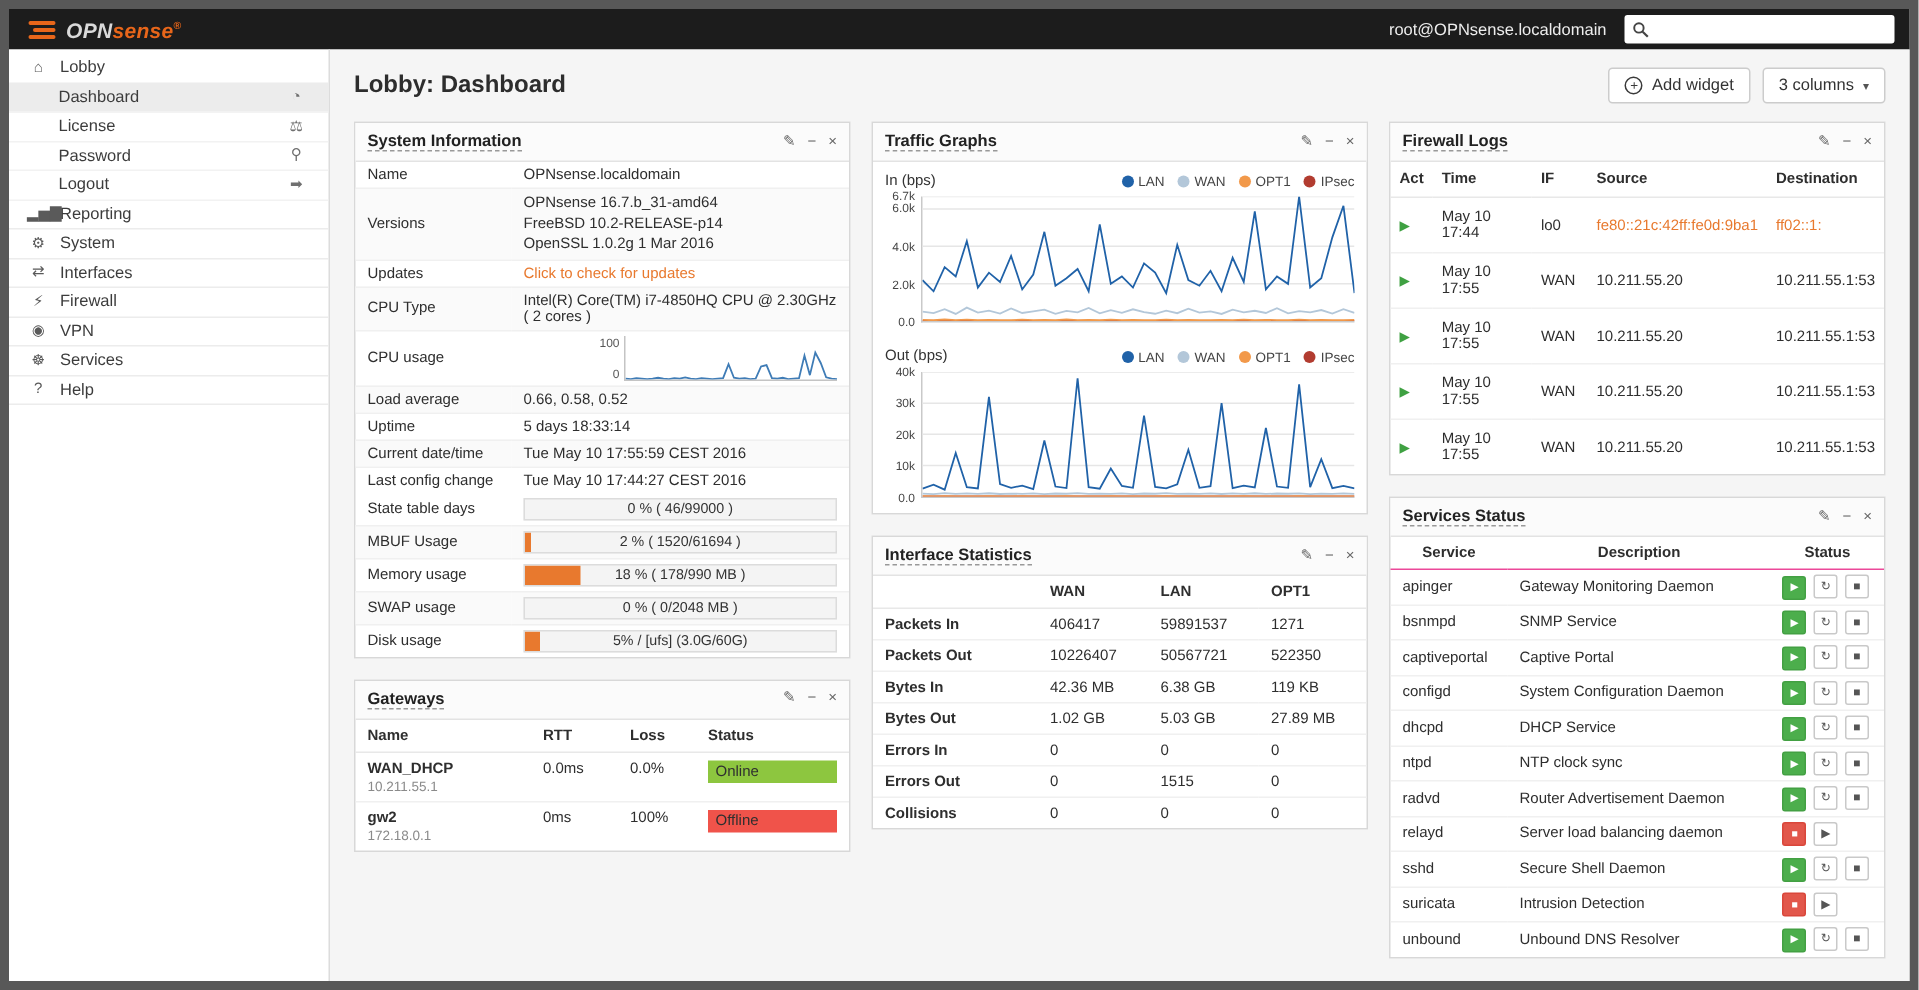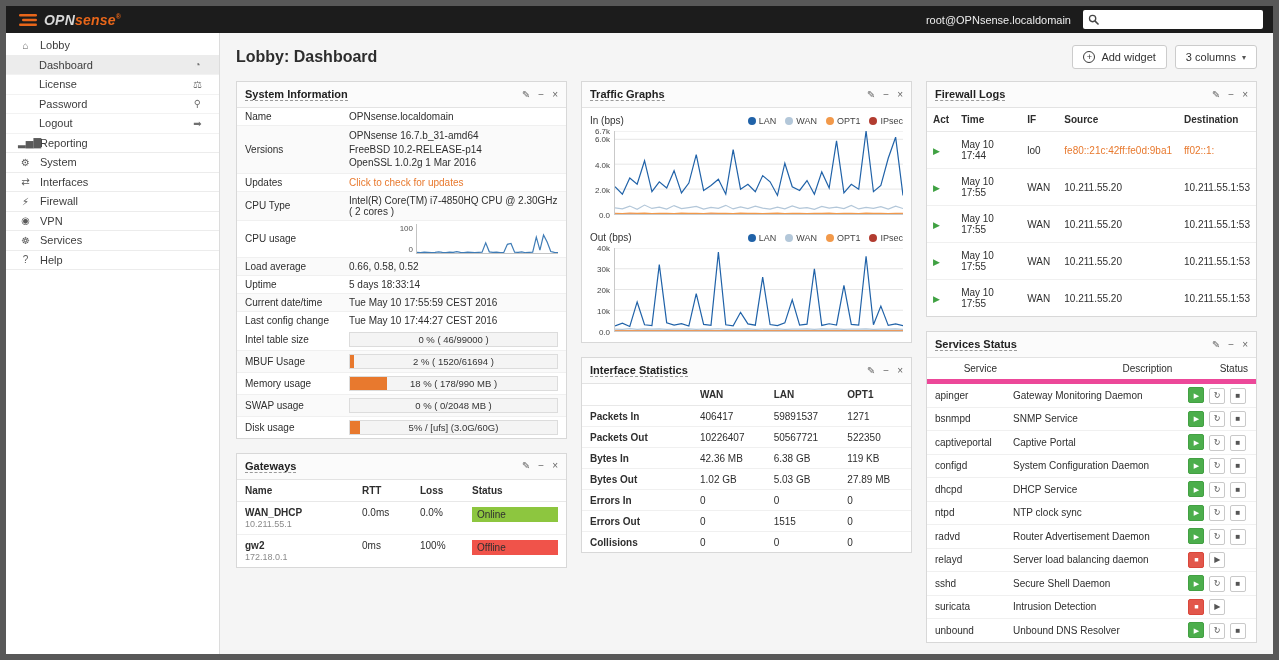--- a/index.html
+++ b/index.html
@@ -96,21 +96,21 @@
   .is td { padding:4.5px 8px; border-top:1px solid #f0f0f0; }
   .is td.lbl { font-weight:bold; width:110px;margin-left:48px; }
 
   
   .fw th { text-align:left; padding:6px 6px; border-bottom:1px solid #e8e8e8; font-weight:bold; }
   .fw td { padding:7px 6px; border-top:1px solid #f0f0f0; }
   .fw-act { color:#3fa142; font-size:9px; cursor:pointer; }
   .fw tr[data-variant="v6"] .fw-src, .fw tr[data-variant="v6"] .fw-dst { color:#e8792e; }
 
   
-  .sv th { text-align:right; padding:5px 8px; border-bottom:5px solid #ec4899; font-weight:normal; }
+  .sv th { text-align:center; padding:5px 8px; border-bottom:1px solid #ec4899; font-weight:bold; }
   .sv td { padding:3px 8px; border-top:1px solid #f0f0f0; }
   .sv td.st { width:72px; white-space:nowrap; }
   .sq { width:16px; height:16px; border-radius:2px; display:inline-flex; align-items:center; justify-content:center; padding:0; margin-right:2px; cursor:pointer; font-family:inherit; }
   .sq span { font-size:7px; line-height:1; }
   .sq.green { background:#4cae4c; border:1px solid #43a043; color:#fff; }
   .sq.red { background:#e2574b; border:1px solid #d9473b; color:#fff; }
   .sq.lite { background:#fff; border:1px solid #c9c9c9; color:#555; }
   .sq.lite span { font-size:8px; }
 
   footer.page-footer { margin-top:auto; font-size:10px; color:#888; padding:8px 0 2px 0; }
@@ -275,21 +275,21 @@
                   <td>Tue May 10 17:55:59 CEST 2016</td>
                 </tr>
                 <tr>
                   <td class="k">Last config change</td>
                   <td>Tue May 10 17:44:27 CEST 2016</td>
                 </tr>
               </tbody>
               <tbody>
 
               <tr>
-                  <td class="k">Intel table size</td>
+                  <td class="k">State table days</td>
                   <td>
                     <div class="meter">
                       <div class="meter-fill" style="width: 0%;"></div>
                       <span class="meter-text">0 % ( 46/99000 )</span>
                     </div>
                   </td>
                 </tr>
                   <tr>
                   <td class="k">MBUF Usage</td>
                   <td>

